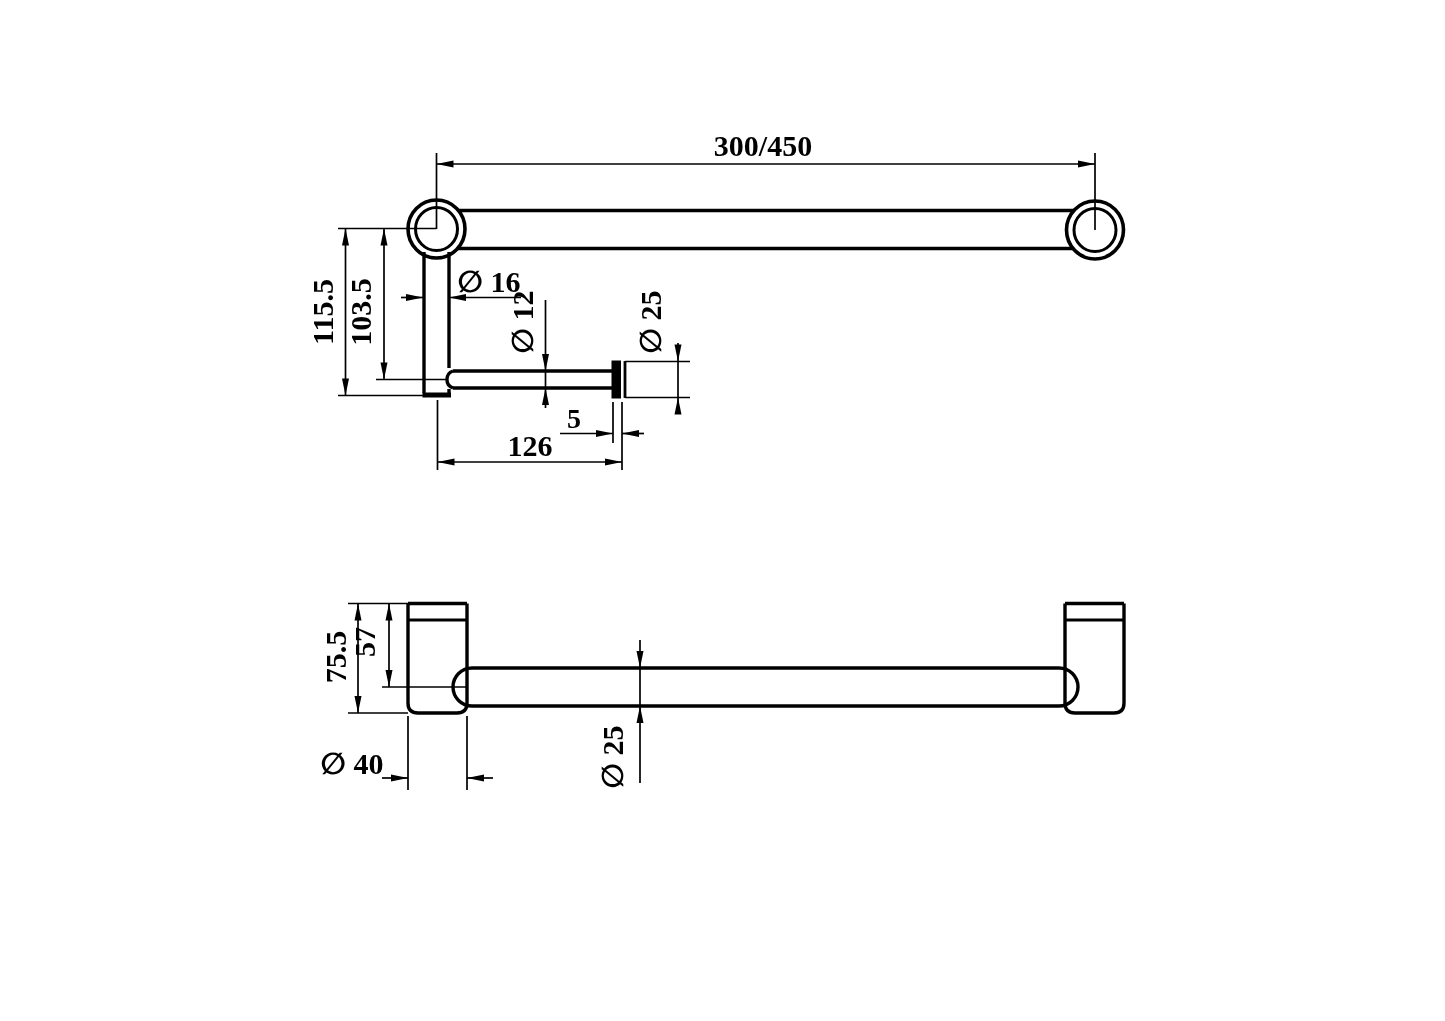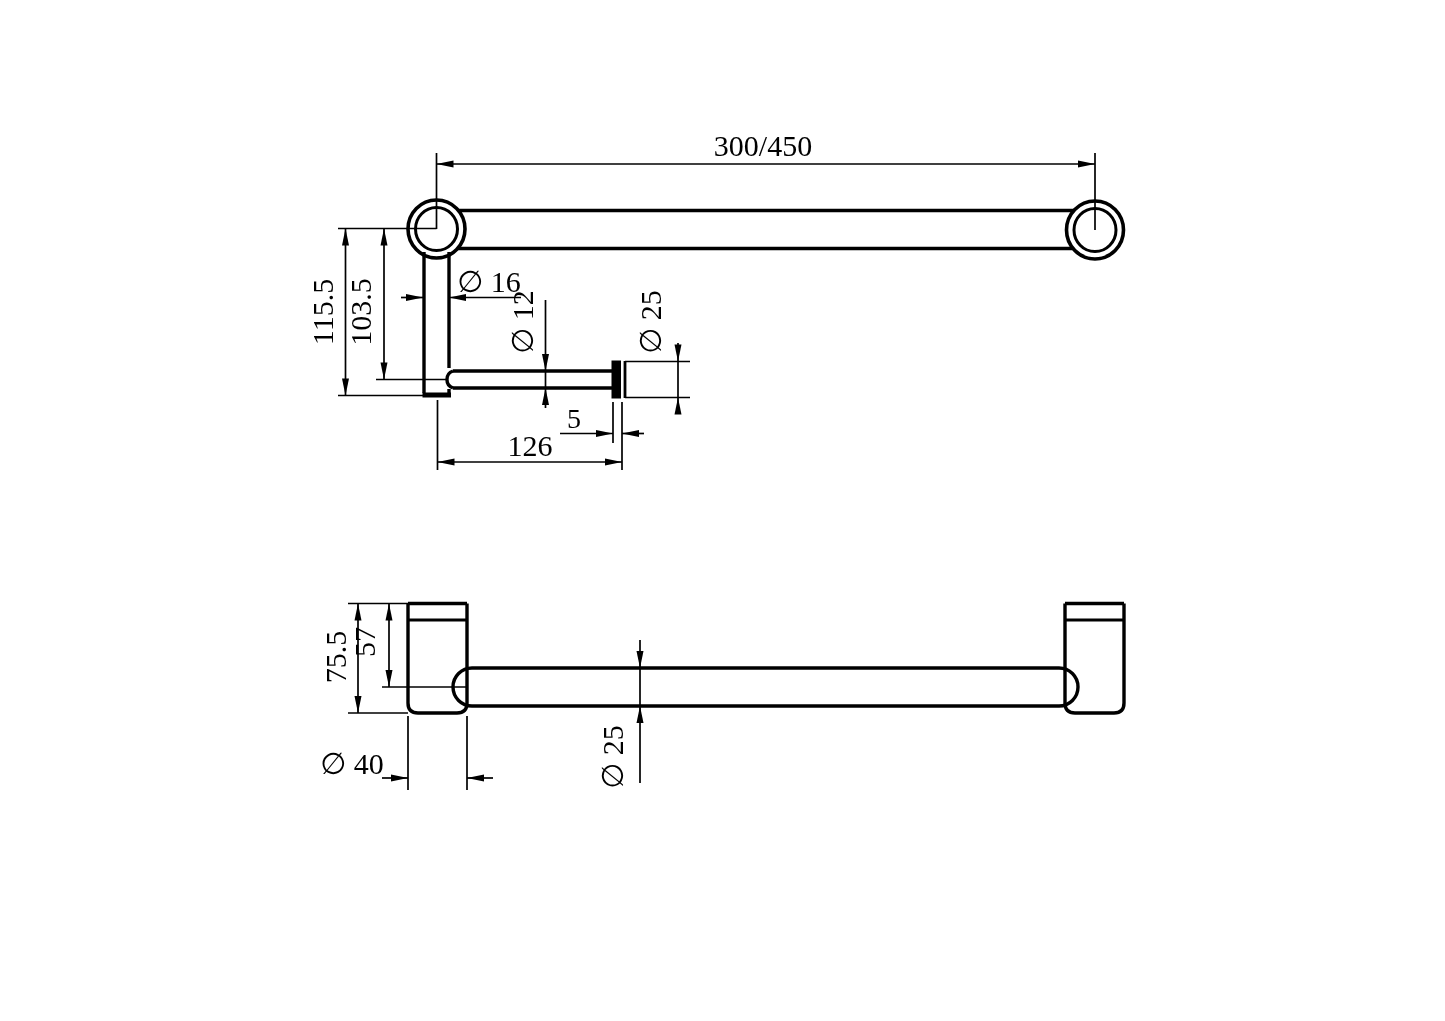--- a/index.html
+++ b/index.html
@@ -6,20 +6,21 @@
     margin: 0;
     padding: 0;
     background: #ffffff;
   }
   .canvas {
     position: relative;
     width: 1445px;
     height: 1021px;
     background: #ffffff;
     overflow: hidden;
+    font-weight: bold;
   }
   svg { display: block; }
   .obj   { stroke: #000; stroke-width: 3.4; fill: none; stroke-linecap: butt; }
   .obj-thin { stroke: #000; stroke-width: 2.8; fill: none; }
   .dim   { stroke: #000; stroke-width: 1.7; fill: none; }
   .solid { fill: #000; stroke: none; }
   .dimtext {
     font-family: "Liberation Serif", "DejaVu Serif", "DejaVu Sans", serif;
     font-size: 30px;
     fill: #000;

